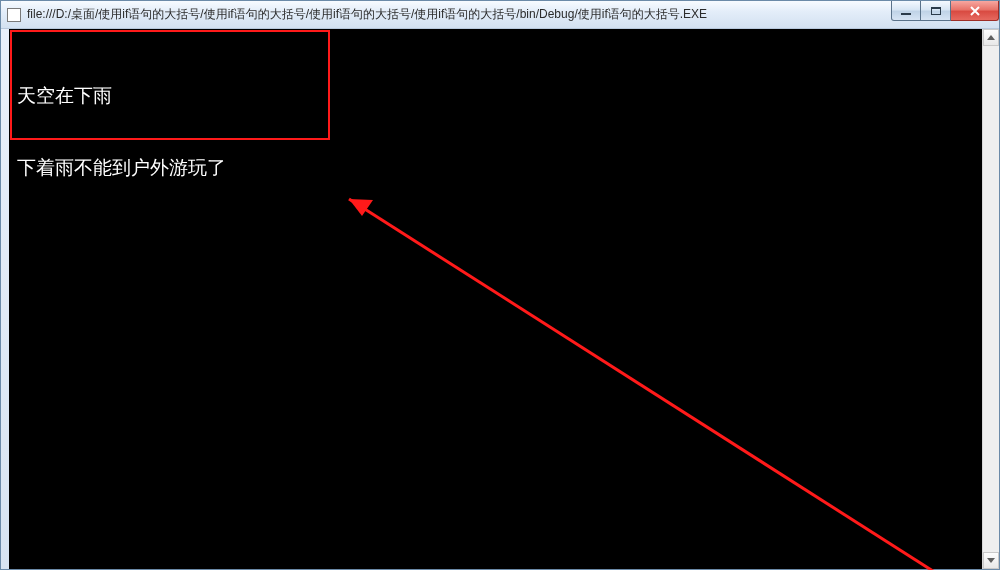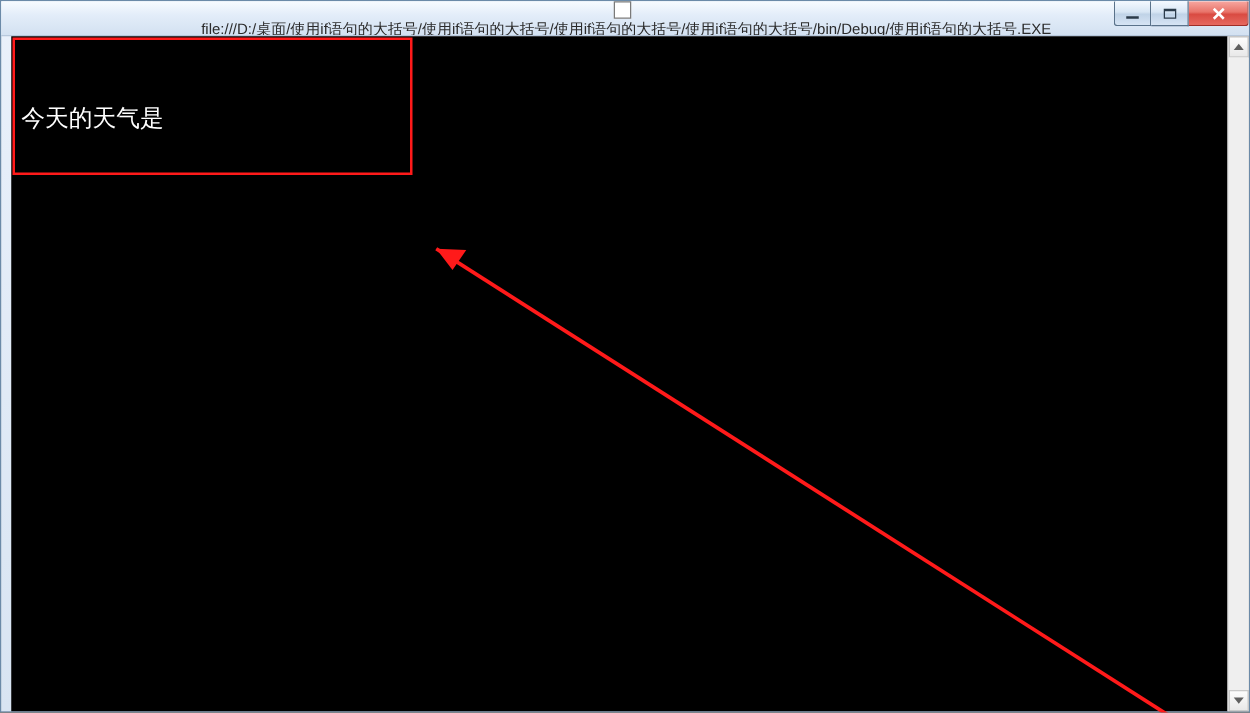--- a/index.html
+++ b/index.html
@@ -18,21 +18,20 @@
       border: 1px solid #6b8aa8;
     }
     .titlebar {
       height: 28px;
       display: flex;
       align-items: center;
       background: linear-gradient(#f7fbff, #e3edf9 40%, #d3e1f1);
       border-bottom: 1px solid #b7c8dc;
       padding: 0 4px 0 6px;
       position: relative;
-      flex-direction: column;
     }
     .app-icon {
       width: 14px;
       height: 14px;
       background: #fff;
       border: 1px solid #7a7a7a;
       margin-right: 6px;
       flex-shrink: 0;
     }
     .title-text {
@@ -169,21 +168,22 @@
           <svg width="12" height="10" viewBox="0 0 12 10">
             <path d="M2 1 L10 9 M10 1 L2 9" stroke="#fff" stroke-width="2"></path>
           </svg>
         </span>
       </div>
     </div>
   </div>
 
   <div class="content-area">
     <div class="console-text">
-      <div>今天的天气是</div>
+      <div>天空在下雨</div>
+      <div>下着雨不能到户外游玩了</div>
     </div>
 
     <div class="highlight-box"></div>
 
     <svg class="arrow-annotation" viewBox="0 0 660 425">
       <line x1="20" y1="25" x2="640" y2="420" stroke="#ff1a1a" stroke-width="3"></line>
       <polygon points="20,25 44,26 33,42" fill="#ff1a1a"></polygon>
     </svg>
 
     <div class="scrollbar-v">

